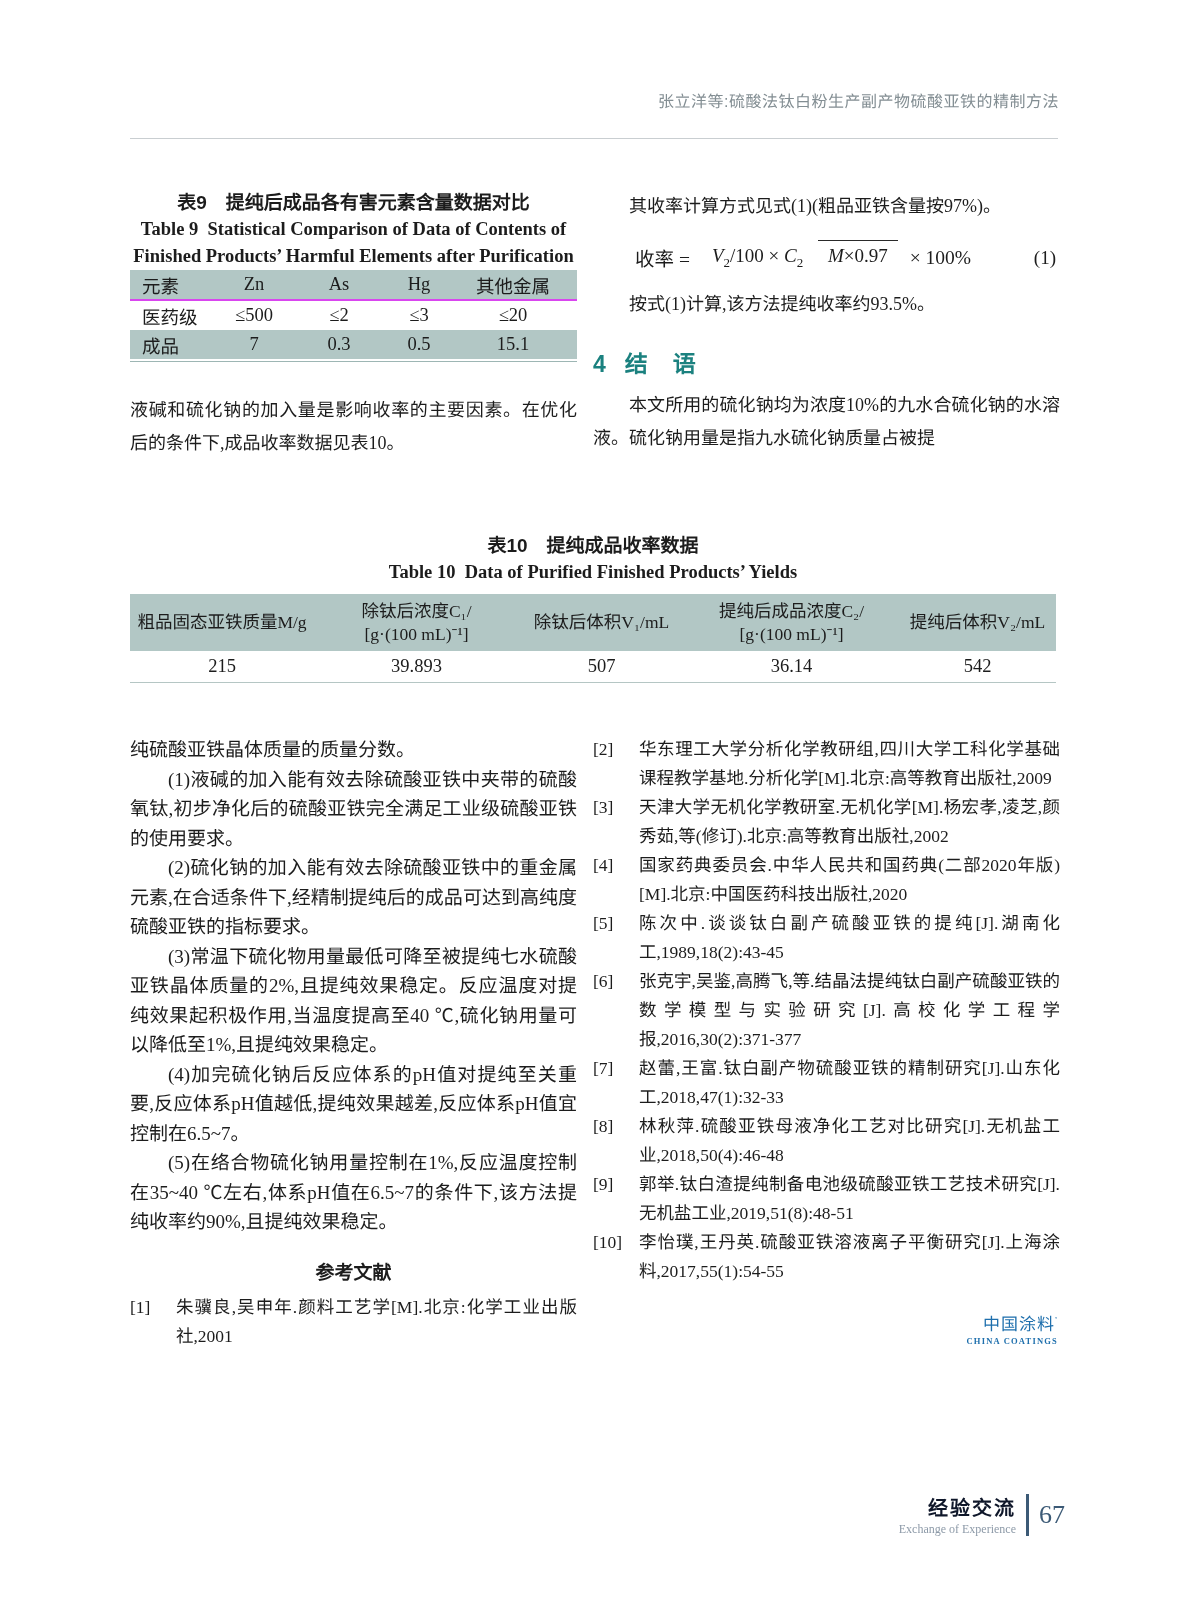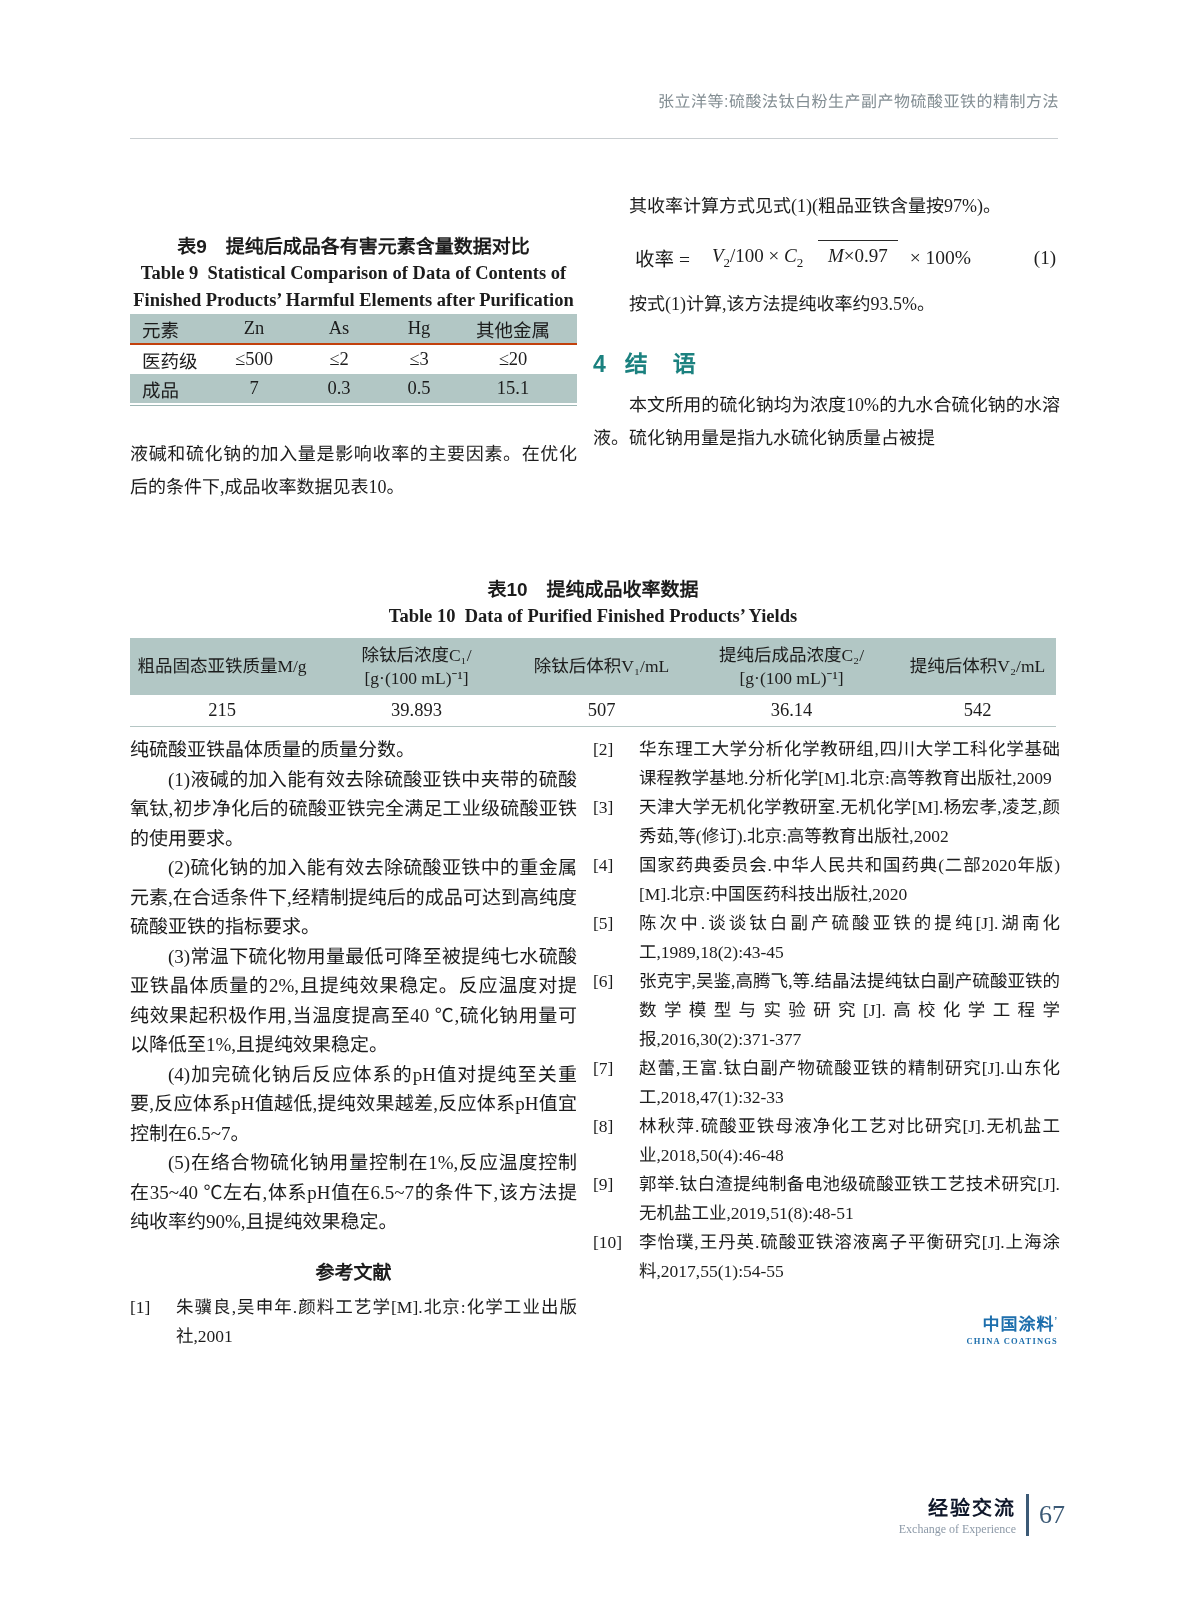--- a/index.html
+++ b/index.html
@@ -9,30 +9,30 @@
   .running-head { position: absolute; top: 88px; right: 128px; font-size: 16px;
     color: #838e93; letter-spacing: 0.5px; font-family: Liberation Sans, sans-serif; }
   .head-rule { position: absolute; top: 138px; left: 130px; width: 928px; height: 1px;
     background: #c9ced1; }
 
   .sec1 { position: absolute; top: 190px; left: 130px; width: 930px; display: flex; gap: 16px; }
   .col-l { width: 447px; }
   .col-r { width: 467px; }
 
   .tbl-title-cn { font-family: "Liberation Sans", sans-serif; font-weight: bold;
-    font-size: 19px; text-align: center; line-height: 26px; margin-top: 44px; }
+    font-size: 19px; text-align: center; line-height: 26px; }
   .tbl-title-en { font-weight: bold; font-size: 18.5px; text-align: center; line-height: 27px; }
   .t9-unit { text-align: right; font-weight: bold; font-size: 17px; margin: 4px 2px 6px 0; }
 
   .t9 { width: 100%; font-size: 18.5px; }
   .t9-row { display: grid; grid-template-columns: 79px 90px 80px 80px 108px; align-items: center;
     height: 29px; }
   .t9-row > div { text-align: center; }
   .t9-row > div:first-child { text-align: left; padding-left: 12px; }
-  .t9-head { background: #b2c7c5; border-bottom: 2px solid #c2410c; height: 31px; }
+  .t9-head { background: #b2c7c5; border-bottom: 2px solid #d946ef; height: 31px; }
   .t9-r2 { background: #b2c7c5; }
   .t9-bottom { height: 1px; background: #9db6b4; margin-top: 2px; }
 
   .para { font-size: 18px; line-height: 33px; text-align: justify; }
   .ind { text-indent: 2em; }
   .l1-para { margin-top: 32px; }
 
   .formula { position: relative; display: flex; align-items: center; margin: 20px 0 16px;
     padding-left: 42px; font-size: 19.5px; }
   .frac { display: inline-block; text-align: right; margin: 0 12px; font-size: 19px; }
@@ -58,21 +58,21 @@
   .sec2 { position: absolute; top: 735px; left: 130px; width: 930px; display: flex; gap: 16px; }
   .conc { font-size: 19px; line-height: 29.5px; text-align: justify; }
 
   .refs-heading { text-align: center; font-family: "Liberation Sans", sans-serif;
     font-weight: bold; font-size: 19px; margin: 20px 0 9px; }
   .ref-item { display: flex; font-size: 17.5px; line-height: 29px; }
   .ref-no { width: 46px; flex-shrink: 0; }
   .ref-text { flex: 1; text-align: justify; }
 
   .logo { margin-top: 10px; text-align: right; color: #1e6fad; padding-right: 2px; }
-  .logo-cn { font-family: "Liberation Sans", sans-serif; font-weight: bold; font-size: 17px;
+  .logo-cn { font-family: "Liberation Sans", sans-serif; font-weight: normal; font-size: 17px;
     letter-spacing: 1px; margin-top: 24px; }
   .logo-cn sup { font-size: 9px; }
   .logo-en { font-size: 8.5px; font-weight: bold; letter-spacing: 1.2px; margin-top: 1px; }
 
   .footer { position: absolute; top: 1492px; right: 122px; display: flex; align-items: center; }
   .footer-labels { text-align: right; margin-right: 10px; }
   .footer-cn { font-family: "Liberation Sans", sans-serif; font-weight: bold; font-size: 20px;
     color: #0f172a; letter-spacing: 2px; }
   .footer-en { font-size: 12px; color: #8d9aa8; margin-top: 1px; }
   .footer-bar { width: 3px; height: 42px; background: #3c5a76; margin-right: 10px; }

